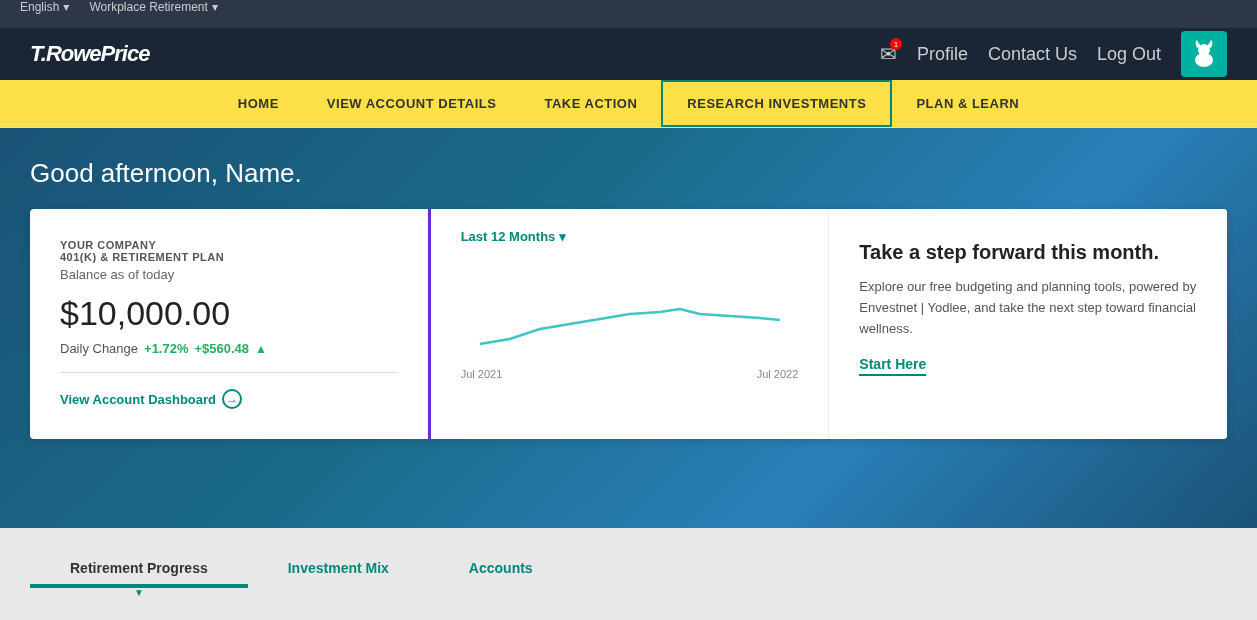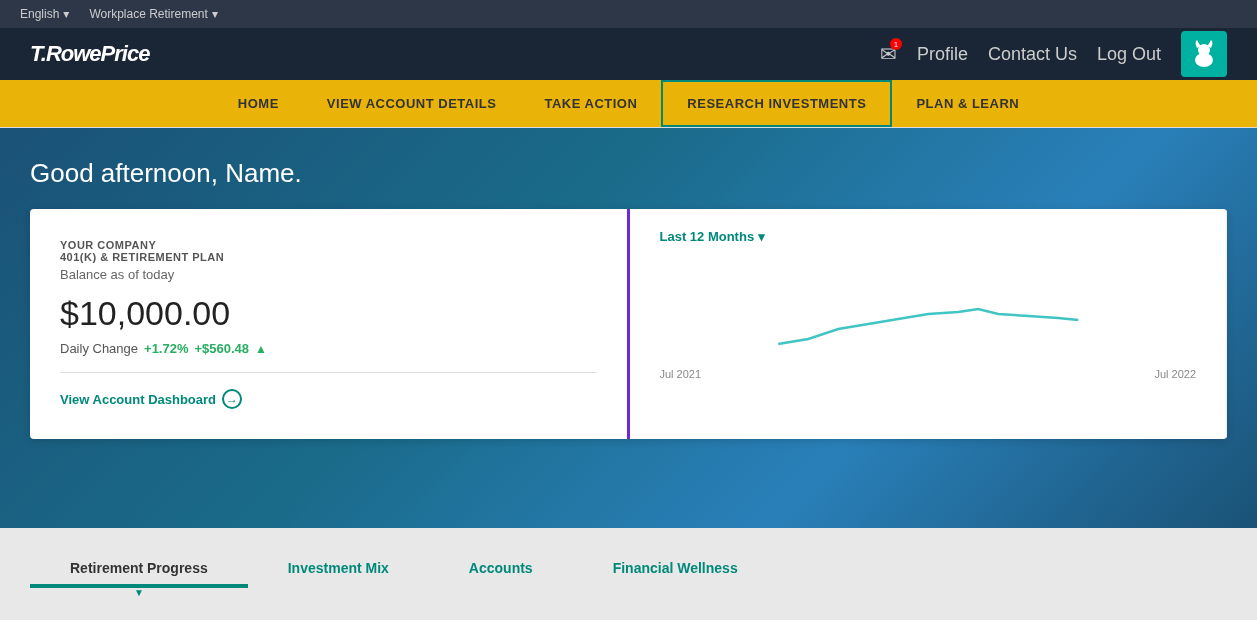--- a/index.html
+++ b/index.html
@@ -3,21 +3,21 @@
   <meta charset="utf-8">
   <style>
     * { margin: 0; padding: 0; box-sizing: border-box; }
     body { font-family: Arial, sans-serif; background: #e8e8e8; width: 1257px; min-height: 620px; overflow-x: hidden; }
 
     
     .top-bar {
       background: #2d3748;
       height: 28px;
       display: flex;
-      align-items: center;
+      align-items: flex-start;
       padding: 0 20px;
       gap: 20px;
     }
     .top-bar-item {
       color: #ccc;
       font-size: 12px;
       display: flex;
       align-items: center;
       gap: 4px;
       cursor: pointer;
@@ -80,21 +80,21 @@
       border-radius: 4px;
       display: flex;
       align-items: center;
       justify-content: center;
       overflow: hidden;
     }
     .avatar svg { width: 40px; height: 40px; }
 
     
     .nav {
-      background: #eab308;
+      background: #fde047;
       height: 48px;
       display: flex;
       align-items: center;
       justify-content: center;
       gap: 0;
       border-bottom: 1px solid #ddd;
     }
     .nav-item {
       padding: 0 24px;
       height: 100%;
@@ -373,29 +373,31 @@
         <svg width="100%" height="100" viewBox="0 0 320 100" xmlns="http://www.w3.org/2000/svg">
           <polyline fill="none" stroke="#40c4c4" stroke-width="2.5" points="10,80 40,75 70,65 100,60 130,55 160,50 190,48 210,45 230,50 260,52 290,54 310,56"></polyline>
         </svg>
       </div>
       <div class="chart-labels">
         <span>Jul 2021</span>
         <span>Jul 2022</span>
       </div>
     </div>
 
+    <div class="card-right">
+      <div class="step-forward-title">Take a step forward this month.</div>
+      <div class="step-forward-desc">Explore our free budgeting and planning tools, powered by Envestnet | Yodlee, and take the next step toward financial wellness.</div>
+      <a class="start-here-link">Start Here</a>
+    </div>
   </div>
 </div>
 
 <div class="bottom-tabs">
   <div class="bottom-tab active">
     <span>Retirement Progress</span>
   </div>
   <div class="bottom-tab">
     <span>Investment Mix</span>
   </div>
   <div class="bottom-tab">
     <span>Accounts</span>
   </div>
-  <div class="bottom-tab">
-    <span>Financial Wellness</span>
-  </div>
 </div>
 
 </body></html>

